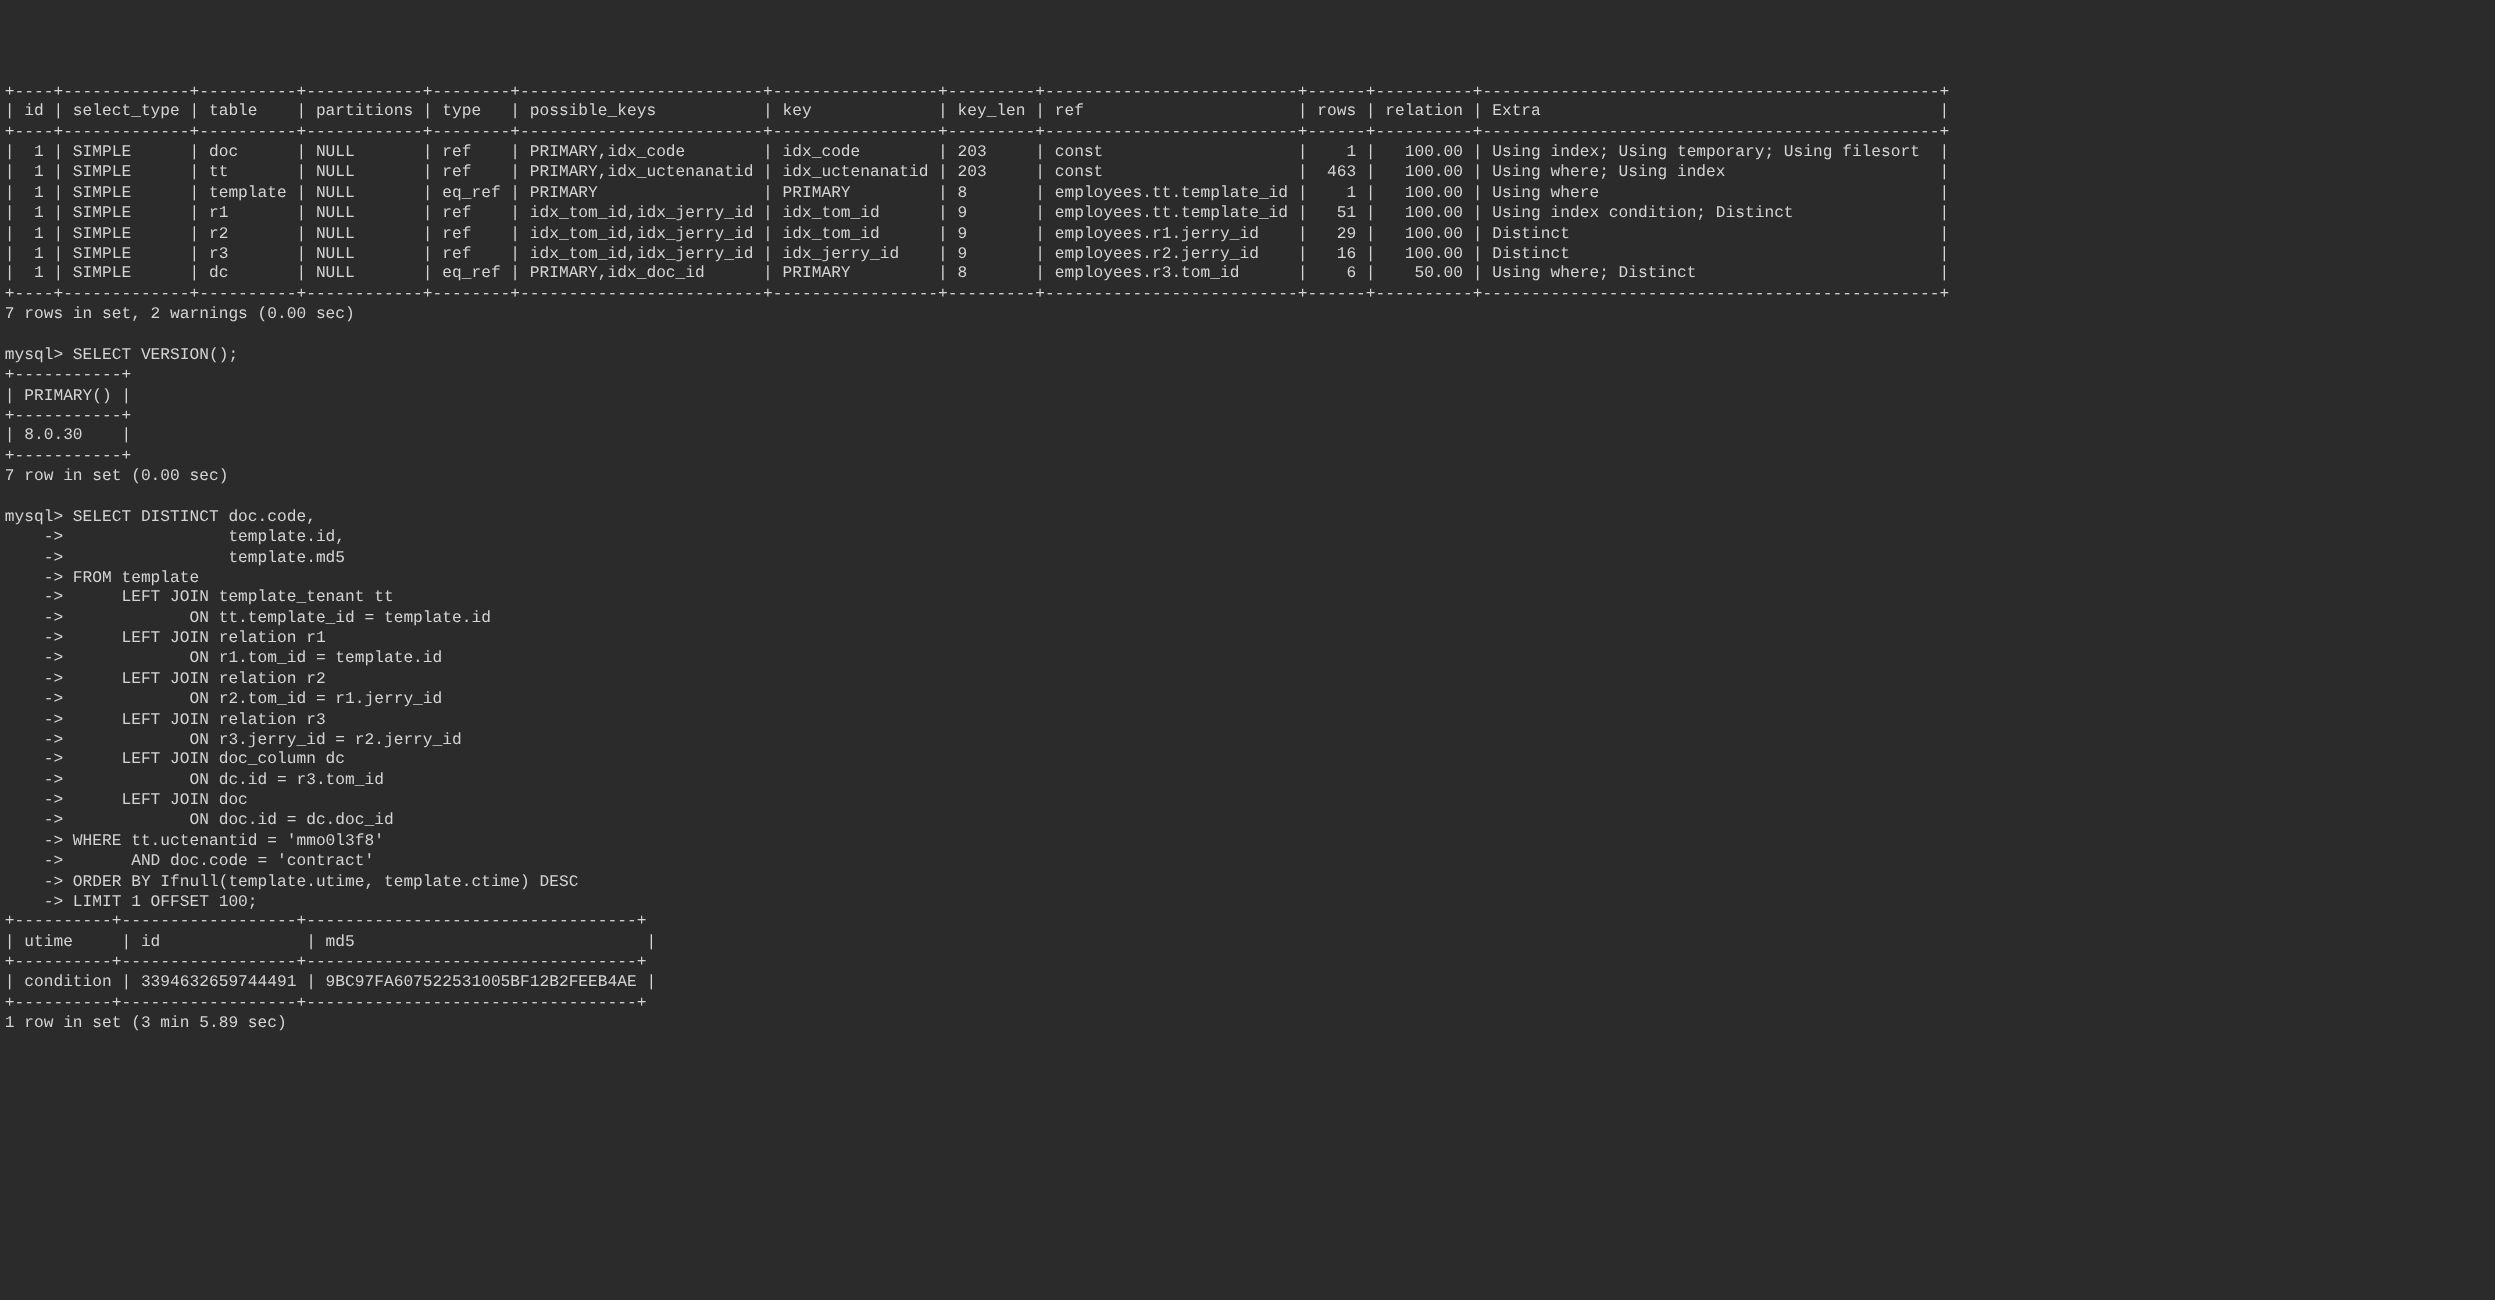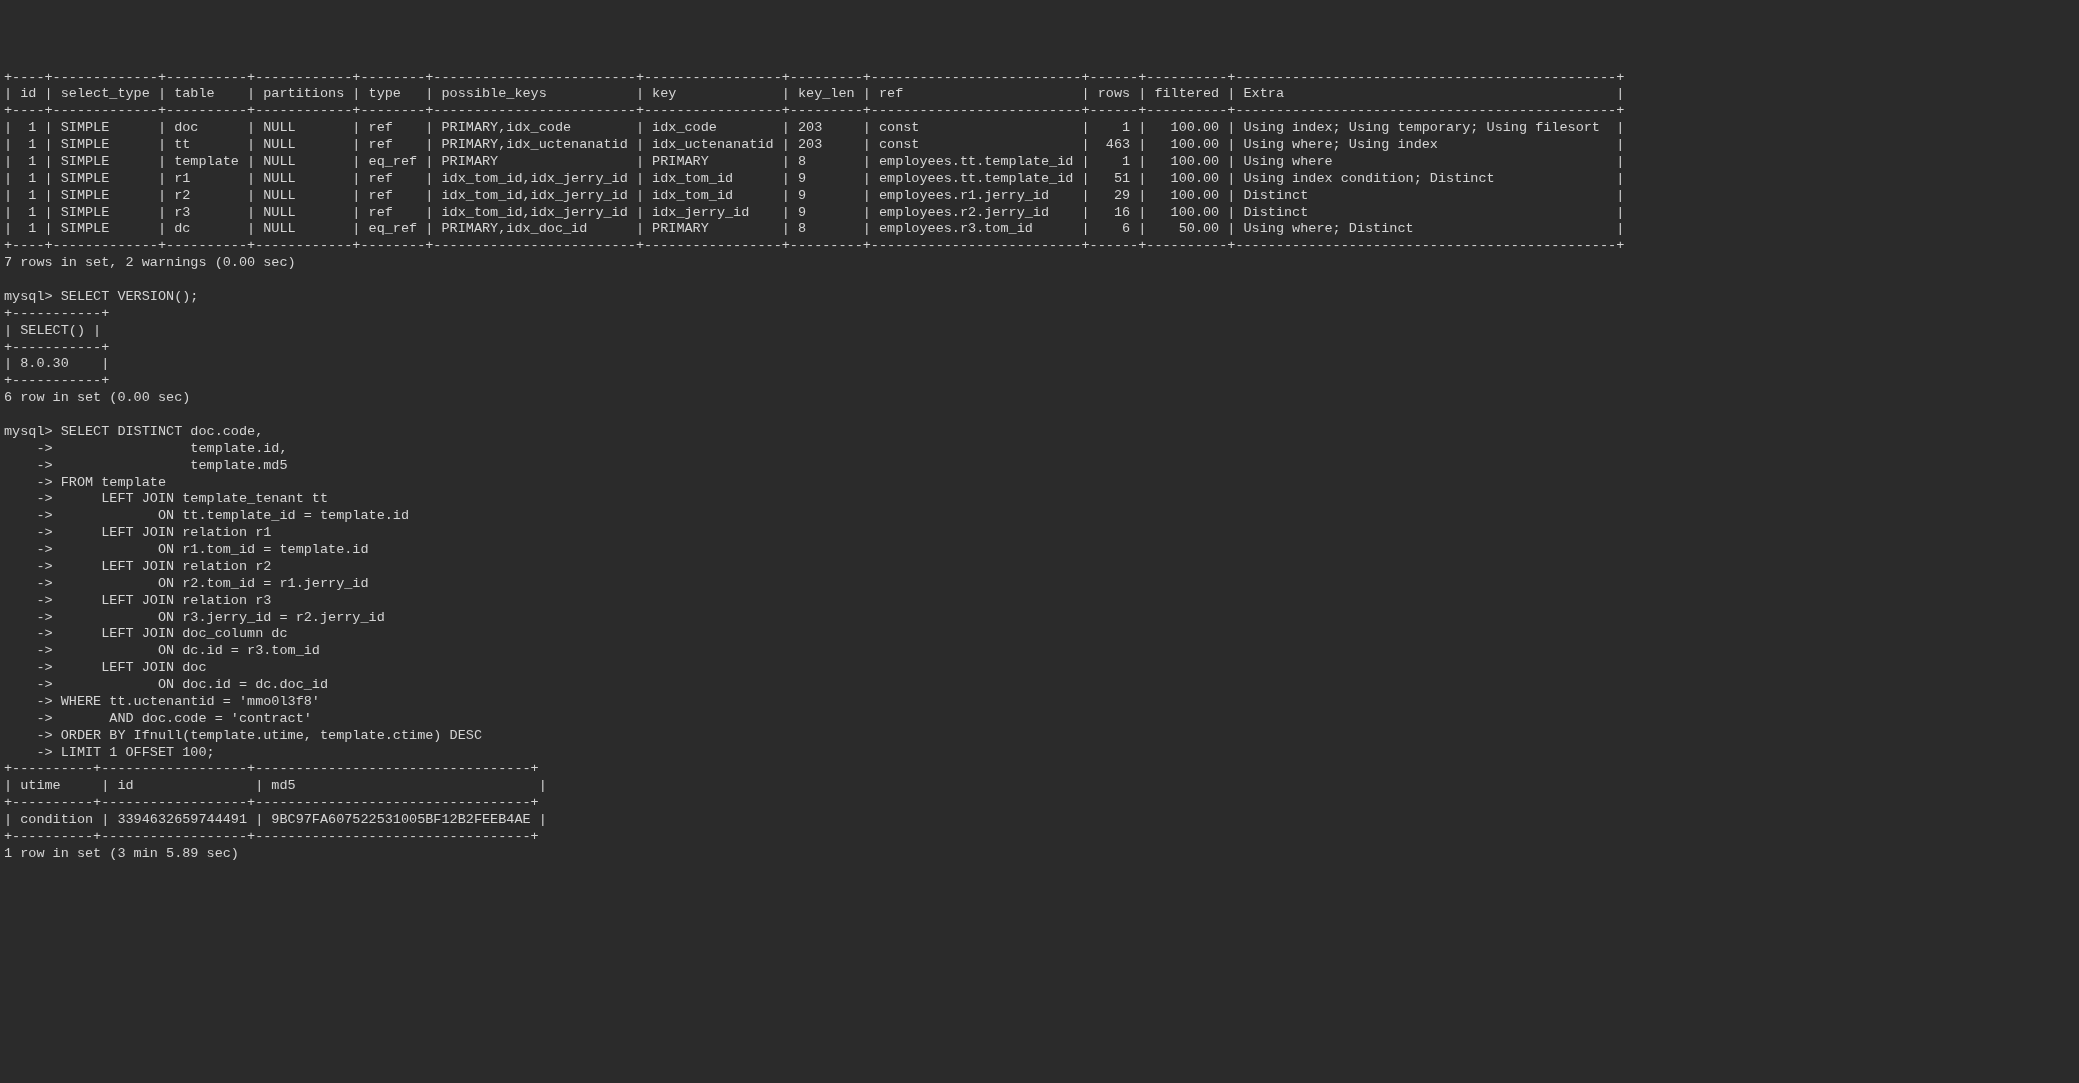--- a/index.html
+++ b/index.html
@@ -20,39 +20,39 @@
   .terminal {
     white-space: pre;
   }
 </style>
 </head>
 <body>
 
 
 
 <div class="terminal"><span>+----+-------------+----------+------------+--------+-------------------------+-----------------+---------+--------------------------+------+----------+-----------------------------------------------+</span>
-<span>| id | select_type | table    | partitions | type   | possible_keys           | key             | key_len | ref                      | rows | filtered | Extra                                         |</span>
+<span>| id | select_type | table    | partitions | type   | possible_keys           | key             | key_len | ref                      | rows | relation | Extra                                         |</span>
 <span>+----+-------------+----------+------------+--------+-------------------------+-----------------+---------+--------------------------+------+----------+-----------------------------------------------+</span>
 <span>|  1 | SIMPLE      | doc      | NULL       | ref    | PRIMARY,idx_code        | idx_code        | 203     | const                    |    1 |   100.00 | Using index; Using temporary; Using filesort  |</span>
 <span>|  1 | SIMPLE      | tt       | NULL       | ref    | PRIMARY,idx_uctenanatid | idx_uctenanatid | 203     | const                    |  463 |   100.00 | Using where; Using index                      |</span>
 <span>|  1 | SIMPLE      | template | NULL       | eq_ref | PRIMARY                 | PRIMARY         | 8       | employees.tt.template_id |    1 |   100.00 | Using where                                   |</span>
 <span>|  1 | SIMPLE      | r1       | NULL       | ref    | idx_tom_id,idx_jerry_id | idx_tom_id      | 9       | employees.tt.template_id |   51 |   100.00 | Using index condition; Distinct               |</span>
 <span>|  1 | SIMPLE      | r2       | NULL       | ref    | idx_tom_id,idx_jerry_id | idx_tom_id      | 9       | employees.r1.jerry_id    |   29 |   100.00 | Distinct                                      |</span>
 <span>|  1 | SIMPLE      | r3       | NULL       | ref    | idx_tom_id,idx_jerry_id | idx_jerry_id    | 9       | employees.r2.jerry_id    |   16 |   100.00 | Distinct                                      |</span>
 <span>|  1 | SIMPLE      | dc       | NULL       | eq_ref | PRIMARY,idx_doc_id      | PRIMARY         | 8       | employees.r3.tom_id      |    6 |    50.00 | Using where; Distinct                         |</span>
 <span>+----+-------------+----------+------------+--------+-------------------------+-----------------+---------+--------------------------+------+----------+-----------------------------------------------+</span>
 <span>7 rows in set, 2 warnings (0.00 sec)</span>
 
 <span>mysql&gt; SELECT VERSION();</span>
 <span>+-----------+</span>
-<span>| SELECT() |</span>
+<span>| PRIMARY() |</span>
 <span>+-----------+</span>
 <span>| 8.0.30    |</span>
 <span>+-----------+</span>
-<span>6 row in set (0.00 sec)</span>
+<span>7 row in set (0.00 sec)</span>
 
 <span>mysql&gt; SELECT DISTINCT doc.code,</span>
 <span>    -&gt;                 template.id,</span>
 <span>    -&gt;                 template.md5</span>
 <span>    -&gt; FROM template</span>
 <span>    -&gt;      LEFT JOIN template_tenant tt</span>
 <span>    -&gt;             ON tt.template_id = template.id</span>
 <span>    -&gt;      LEFT JOIN relation r1</span>
 <span>    -&gt;             ON r1.tom_id = template.id</span>
 <span>    -&gt;      LEFT JOIN relation r2</span>

